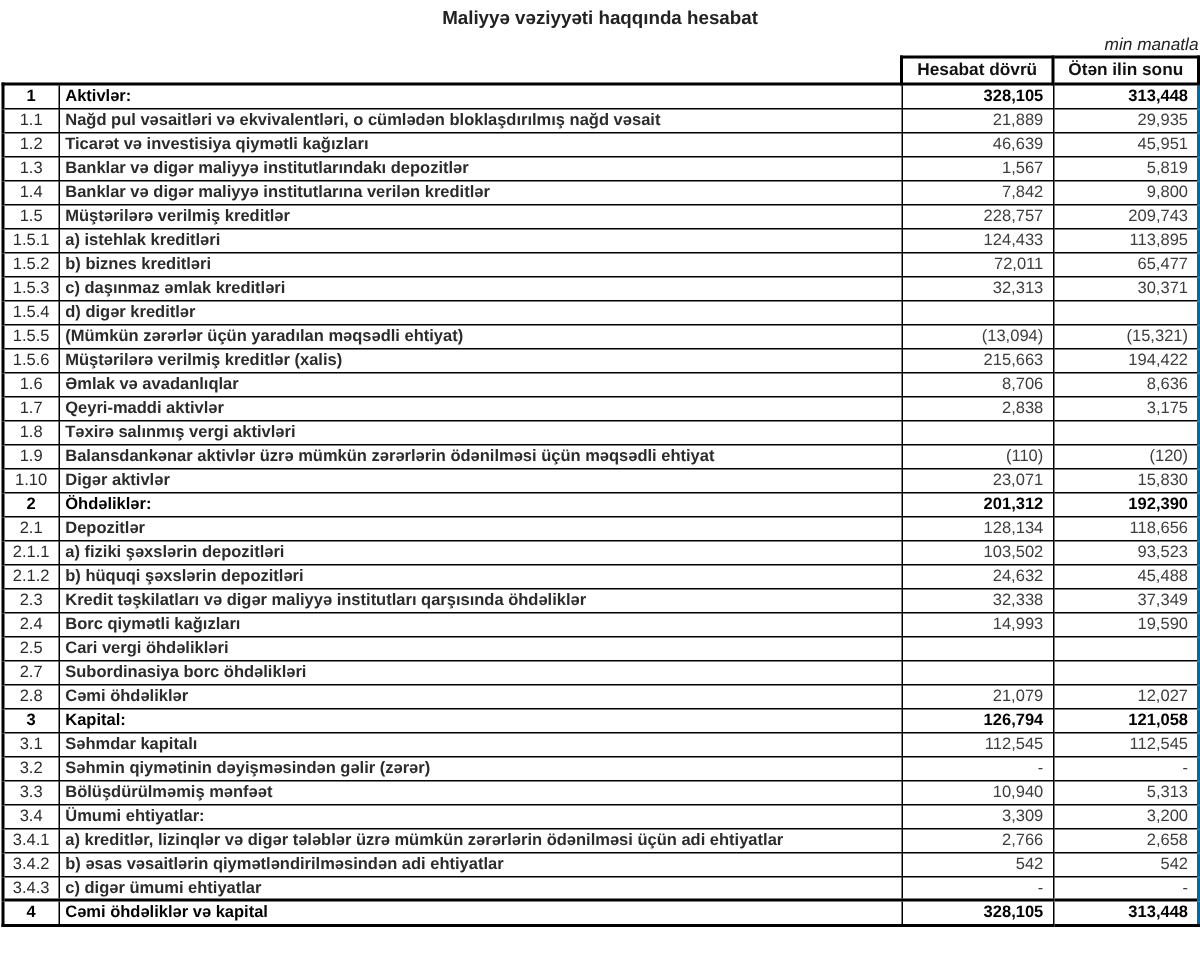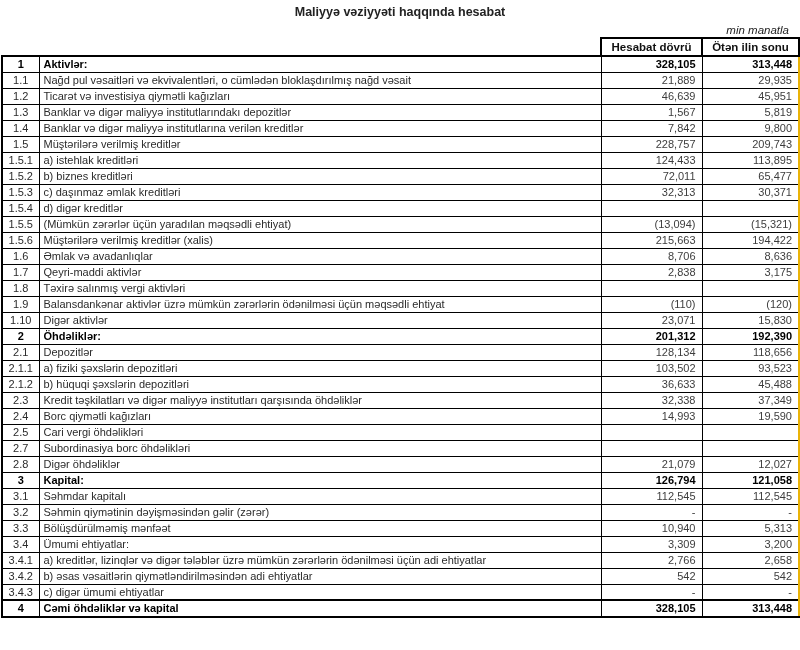--- a/index.html
+++ b/index.html
@@ -16,21 +16,21 @@
     font-weight: bold;
     font-size: 12.5px;
     color: #222222;
     margin: 2px 0 0 0;
   }
   .unit-note {
     text-align: right;
     font-style: italic;
     font-size: 11.5px;
     color: #222222;
-    margin: 5px 10px 1px 0;
+    margin: 5px 0 1px 0;
   }
   table.fin-table {
     border-collapse: collapse;
     width: 797px;
     table-layout: fixed;
     padding-left: 21px;
   }
   col.c-no    { width: 37px; }
   col.c-label { width: 562px; }
   col.c-period{ width: 101px; }
@@ -50,25 +50,25 @@
     border: 1px solid #000000;
     font-size: 11px;
     line-height: 12.5px;
     height: 16px;
     padding: 1px 4px;
     color: #2b2b2b;
     white-space: nowrap;
     overflow: hidden;
   }
   tbody td.num   { text-align: center; padding: 1px 2px; }
-  tbody td.label { text-align: left; }
+  tbody td.label { text-align: left; font-weight: bold; }
   tbody td.val   { text-align: right; color: #3d3d3d; padding-right: 6px; }
 
   tbody td:first-child { border-left: 2px solid #000000; }
-  tbody td:last-child  { border-right: 2px solid #eab308; text-align: right; }
+  tbody td:last-child  { border-right: 2px solid #0369a1; text-align: right; }
   tbody tr:first-child td { border-top: 2px solid #000000; }
   tbody tr:last-child td  { border-top: 2px solid #000000; border-bottom: 2px solid #000000; }
 
   tr.bold-row td { font-weight: bold; color: #000000; }
   tr.bold-row td.val { color: #000000; }
 </style>
 </head>
 <body>
 
 <div class="page">
@@ -227,21 +227,21 @@
   <tr>
     <td class="num">2.1.1</td>
     <td class="label">a) fiziki şəxslərin depozitləri</td>
     <td class="val">103,502</td>
     <td class="val">93,523</td>
   </tr>
 
   <tr>
     <td class="num">2.1.2</td>
     <td class="label">b) hüquqi şəxslərin depozitləri</td>
-    <td class="val">36,633</td>
+    <td class="val">24,632</td>
     <td class="val">45,488</td>
   </tr>
 
 
   <tr>
     <td class="num">2.3</td>
     <td class="label">Kredit təşkilatları və digər maliyyə institutları qarşısında öhdəliklər</td>
     <td class="val">32,338</td>
     <td class="val">37,349</td>
   </tr>
@@ -263,21 +263,21 @@
 
   <tr>
     <td class="num">2.7</td>
     <td class="label">Subordinasiya borc öhdəlikləri</td>
     <td class="val"></td>
     <td class="val"></td>
   </tr>
 
   <tr>
     <td class="num">2.8</td>
-    <td class="label">Digər öhdəliklər</td>
+    <td class="label">Cəmi öhdəliklər</td>
     <td class="val">21,079</td>
     <td class="val">12,027</td>
   </tr>
 
   <tr class="bold-row">
     <td class="num">3</td>
     <td class="label">Kapital:</td>
     <td class="val">126,794</td>
     <td class="val">121,058</td>
   </tr>

